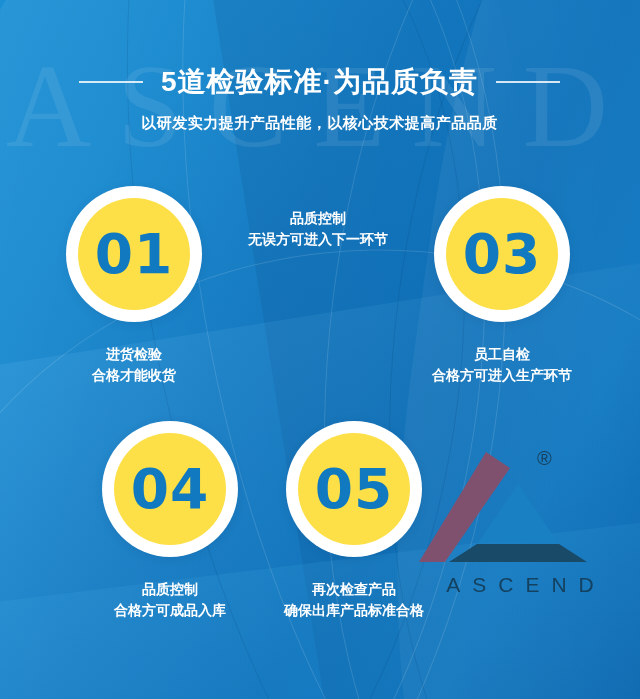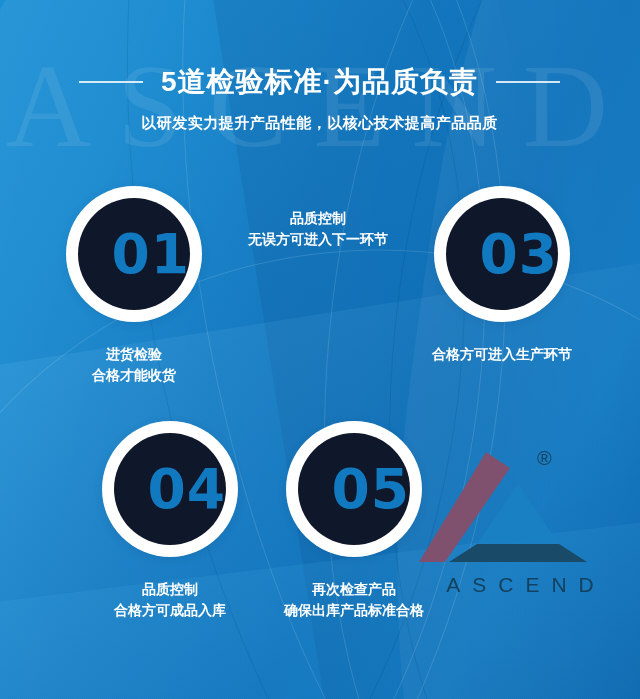--- a/index.html
+++ b/index.html
@@ -152,24 +152,24 @@
     background: #ffffff;
     display: flex;
     align-items: center;
     justify-content: center;
     box-shadow: 0 2px 10px rgba(0,40,85,0.10);
   }
   .circle-inner {
     width: 112px;
     height: 112px;
     border-radius: 50%;
-    background: #0f172a;
+    background: #fde047;
     display: flex;
     align-items: center;
-    justify-content: flex-end;
+    justify-content: center;
   }
   .step-num {
     font-size: 55px;
     font-weight: bold;
     color: #1179c0;
     letter-spacing: 1px;
     line-height: 1;
     font-family: "DejaVu Sans", "Liberation Sans", sans-serif;
   }
   .step-caption {
@@ -268,20 +268,21 @@
         </div>
       </div>
 
       <div class="step">
         <div class="circle">
           <div class="circle-inner">
             <span class="step-num">03</span>
           </div>
         </div>
         <div class="step-caption">
+          <div>员工自检</div>
           <div>合格方可进入生产环节</div>
         </div>
       </div>
 
     </div>
 
     <div class="step-row row-2">
 
       <div class="step">
         <div class="circle">

